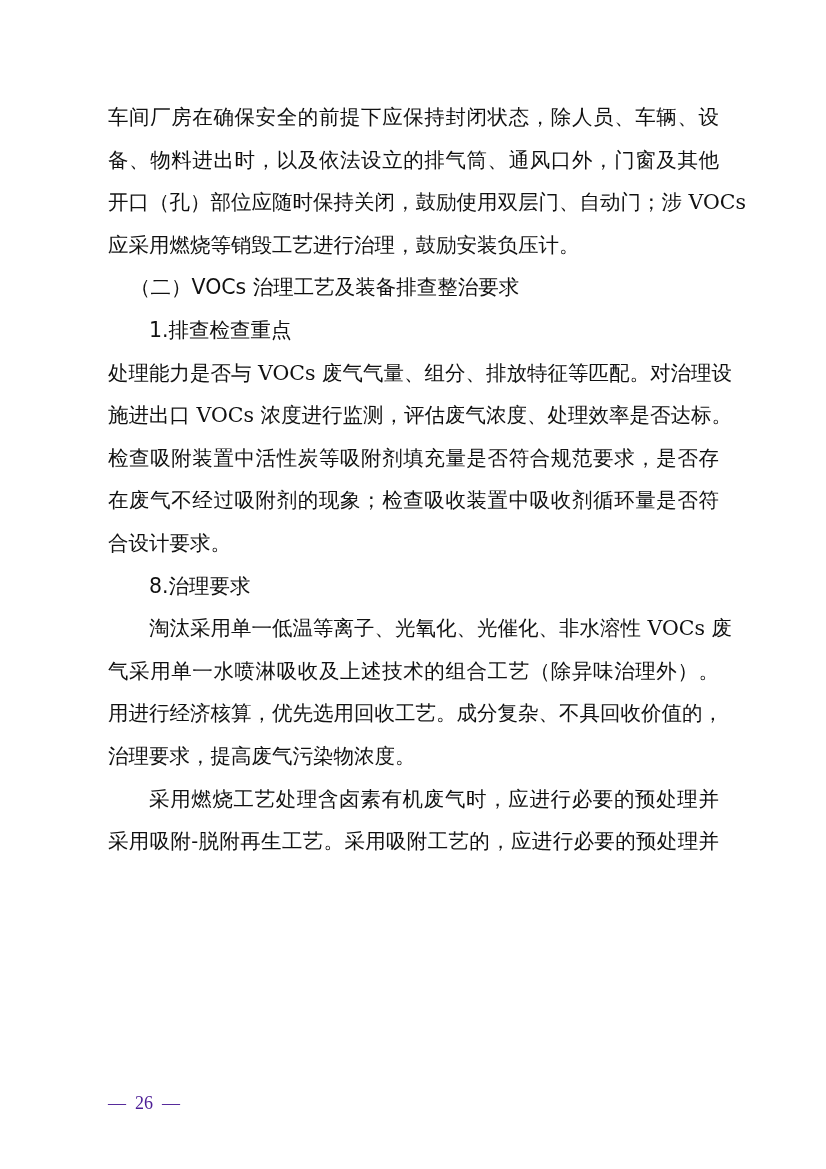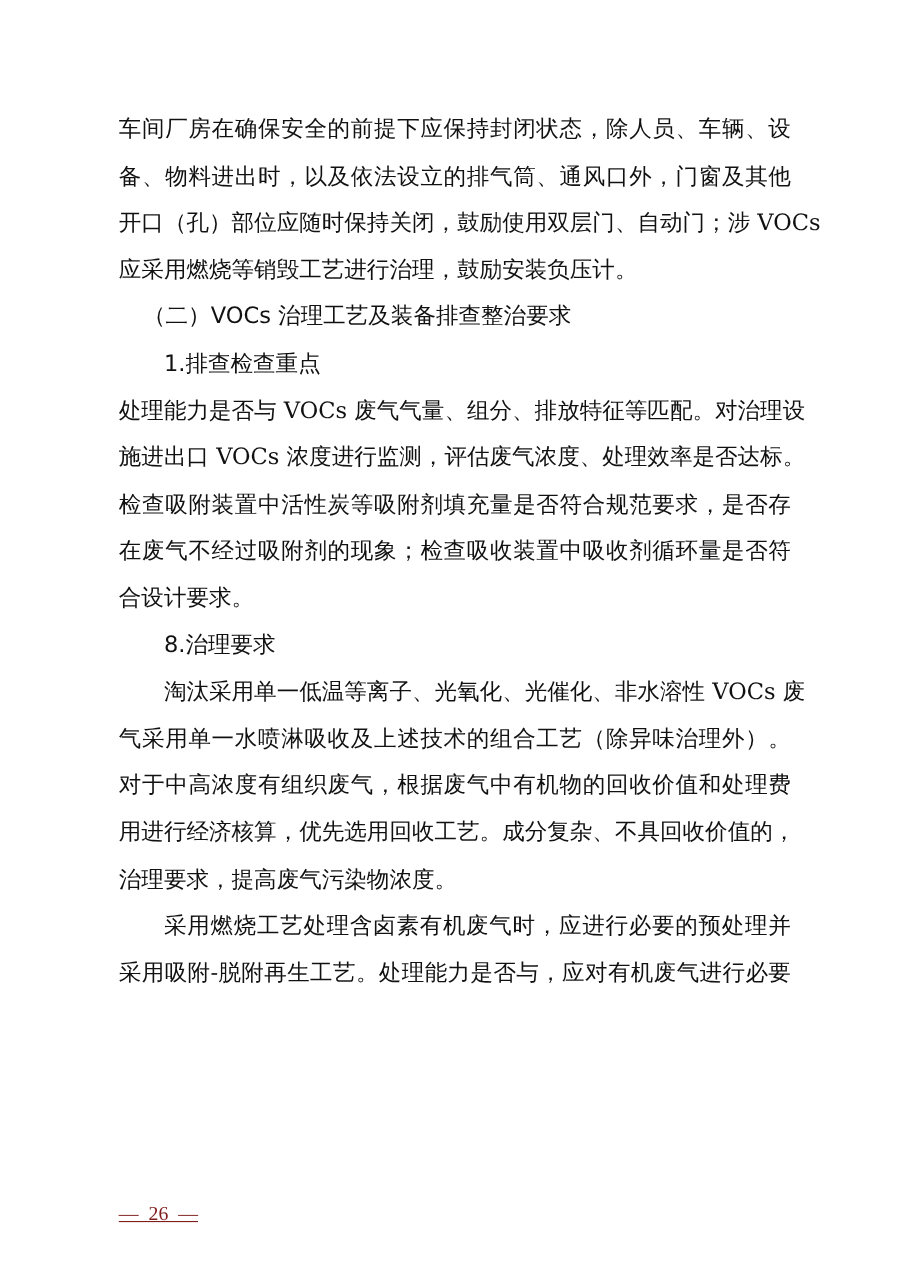--- a/index.html
+++ b/index.html
@@ -7,40 +7,39 @@
          font-family: "DejaVu Serif", "Liberation Serif", serif; color: #111; }
   .page { position: absolute; left: 108px; top: 96px; width: 611px; }
   .line { height: 42.6px; line-height: 42.6px; font-size: 20.5px; white-space: nowrap;
           text-align: justify; text-align-last: justify; letter-spacing: 0; }
   .line.last { text-align-last: left; }
   .indent { padding-left: 41px; }
   .bold { font-weight: normal; font-family: "DejaVu Sans", "Liberation Sans", sans-serif; }
   .h2 { padding-left: 22px; text-align-last: left; }
   .h3 { padding-left: 41px; text-align-last: left; }
   .footer { position: absolute; left: 108px; top: 1093px; font-size: 18px;
-            font-family: "Liberation Serif", serif; color: #7f1d1d; white-space: pre; text-decoration: underline; }
+            font-family: "Liberation Serif", serif; color: #4c1d95; white-space: pre; }
 </style>
 </head>
 <body>
 
 <div class="page">
   <div class="line">车间厂房在确保安全的前提下应保持封闭状态，除人员、车辆、设</div>
   <div class="line">备、物料进出时，以及依法设立的排气筒、通风口外，门窗及其他</div>
   <div class="line">开口（孔）部位应随时保持关闭，鼓励使用双层门、自动门；涉 VOCs</div>
   <div class="line last">应采用燃烧等销毁工艺进行治理，鼓励安装负压计。</div>
   <div class="line bold h2">（二）VOCs 治理工艺及装备排查整治要求</div>
   <div class="line bold h3">1.排查检查重点</div>
   <div class="line">处理能力是否与 VOCs 废气气量、组分、排放特征等匹配。对治理设</div>
   <div class="line">施进出口 VOCs 浓度进行监测，评估废气浓度、处理效率是否达标。</div>
   <div class="line">检查吸附装置中活性炭等吸附剂填充量是否符合规范要求，是否存</div>
   <div class="line">在废气不经过吸附剂的现象；检查吸收装置中吸收剂循环量是否符</div>
   <div class="line last">合设计要求。</div>
   <div class="line bold h3">8.治理要求</div>
   <div class="line indent">淘汰采用单一低温等离子、光氧化、光催化、非水溶性 VOCs 废</div>
   <div class="line">气采用单一水喷淋吸收及上述技术的组合工艺（除异味治理外）。</div>
-  <div class="line">对于中高浓度有组织废气，根据废气中有机物的回收价值和处理费</div>
   <div class="line">用进行经济核算，优先选用回收工艺。成分复杂、不具回收价值的，</div>
   <div class="line last">治理要求，提高废气污染物浓度。</div>
   <div class="line indent">采用燃烧工艺处理含卤素有机废气时，应进行必要的预处理并</div>
-  <div class="line">采用吸附-脱附再生工艺。处理能力是否与，应对有机废气进行必要</div>
+  <div class="line">采用吸附-脱附再生工艺。采用吸附工艺的，应进行必要的预处理并</div>
 </div>
 
 <div class="footer">—  26  —</div>
 
 </body></html>

